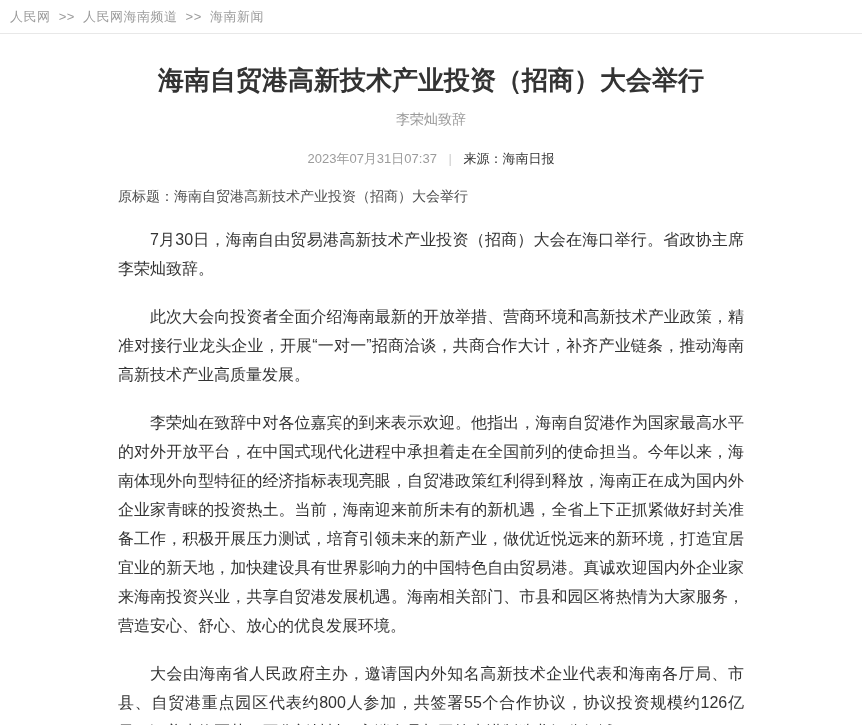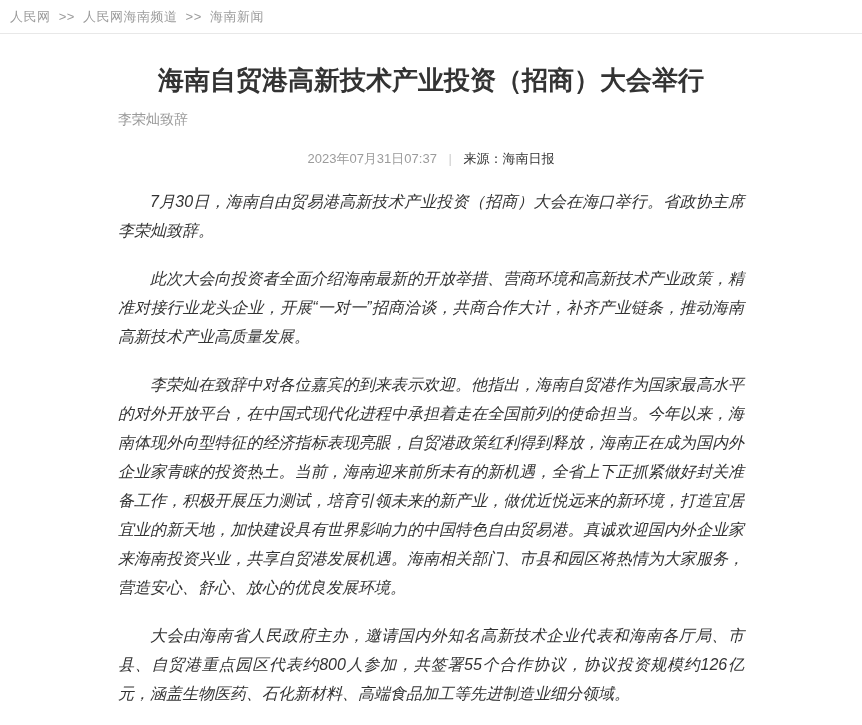--- a/index.html
+++ b/index.html
@@ -53,21 +53,21 @@
   .article h1 {
     margin: 13px 0 0 0;
     font-size: 26px;
     line-height: 34px;
     font-weight: bold;
     color: #333333;
     text-align: center;
   }
   .subtitle {
     margin-top: 14px;
-    text-align: left;
+    text-align: center;
     font-size: 14px;
     color: #999999;
   }
   .meta {
     margin-top: 21px;
     text-align: center;
     font-size: 13px;
     color: #9b9b9b;
   }
   .meta .divider {
@@ -110,21 +110,20 @@
     color: #4d4d4d;
     line-height: 20px;
   }
   .body-p {
     margin: 19px 0 0 0;
     font-size: 16px;
     line-height: 29px;
     color: #333333;
     text-indent: 2em;
     text-align: justify;
-    font-style: italic;
   }
 </style>
 </head>
 <body>
 
 <div class="page">
 
   <nav class="breadcrumb">
     <a>人民网</a>
     <span class="sep">&gt;&gt;</span>
@@ -141,20 +140,21 @@
 
     <div class="subtitle">李荣灿致辞</div>
 
     <div class="meta">
       <span class="date">2023年07月31日07:37</span>
       <span class="divider">|</span>
       <span class="source-label">来源：</span><a class="source">海南日报</a>
     </div>
 
 
+    <div class="orig-title"><span>原标题：</span><span>海南自贸港高新技术产业投资（招商）大会举行</span></div>
 
     <p class="body-p">7月30日，海南自由贸易港高新技术产业投资（招商）大会在海口举行。省政协主席李荣灿致辞。</p>
     <p class="body-p">此次大会向投资者全面介绍海南最新的开放举措、营商环境和高新技术产业政策，精准对接行业龙头企业，开展“一对一”招商洽谈，共商合作大计，补齐产业链条，推动海南高新技术产业高质量发展。</p>
     <p class="body-p">李荣灿在致辞中对各位嘉宾的到来表示欢迎。他指出，海南自贸港作为国家最高水平的对外开放平台，在中国式现代化进程中承担着走在全国前列的使命担当。今年以来，海南体现外向型特征的经济指标表现亮眼，自贸港政策红利得到释放，海南正在成为国内外企业家青睐的投资热土。当前，海南迎来前所未有的新机遇，全省上下正抓紧做好封关准备工作，积极开展压力测试，培育引领未来的新产业，做优近悦远来的新环境，打造宜居宜业的新天地，加快建设具有世界影响力的中国特色自由贸易港。真诚欢迎国内外企业家来海南投资兴业，共享自贸港发展机遇。海南相关部门、市县和园区将热情为大家服务，营造安心、舒心、放心的优良发展环境。</p>
     <p class="body-p">大会由海南省人民政府主办，邀请国内外知名高新技术企业代表和海南各厅局、市县、自贸港重点园区代表约800人参加，共签署55个合作协议，协议投资规模约126亿元，涵盖生物医药、石化新材料、高端食品加工等先进制造业细分领域。</p>
 
   </article>
 
 </div>
 

